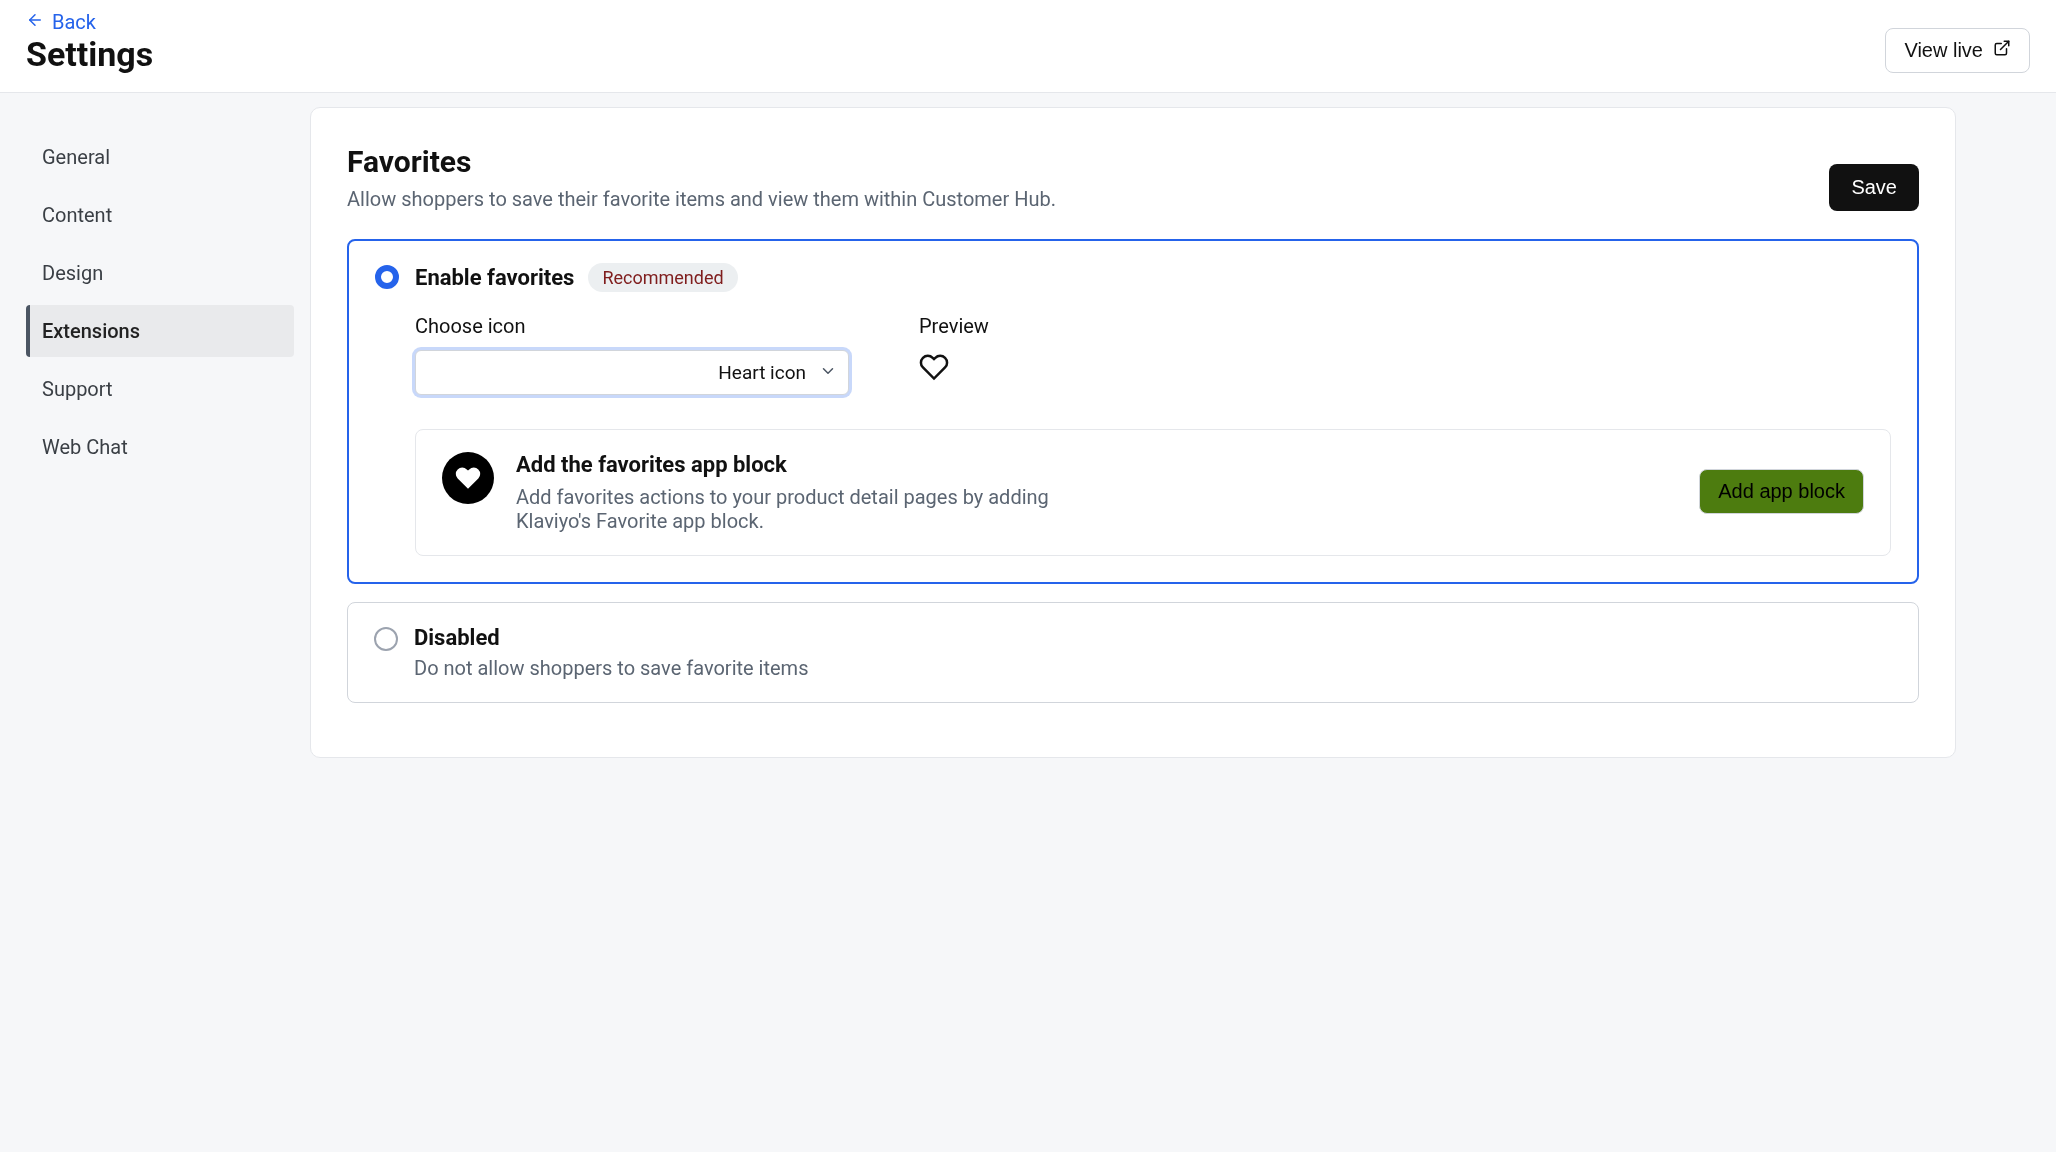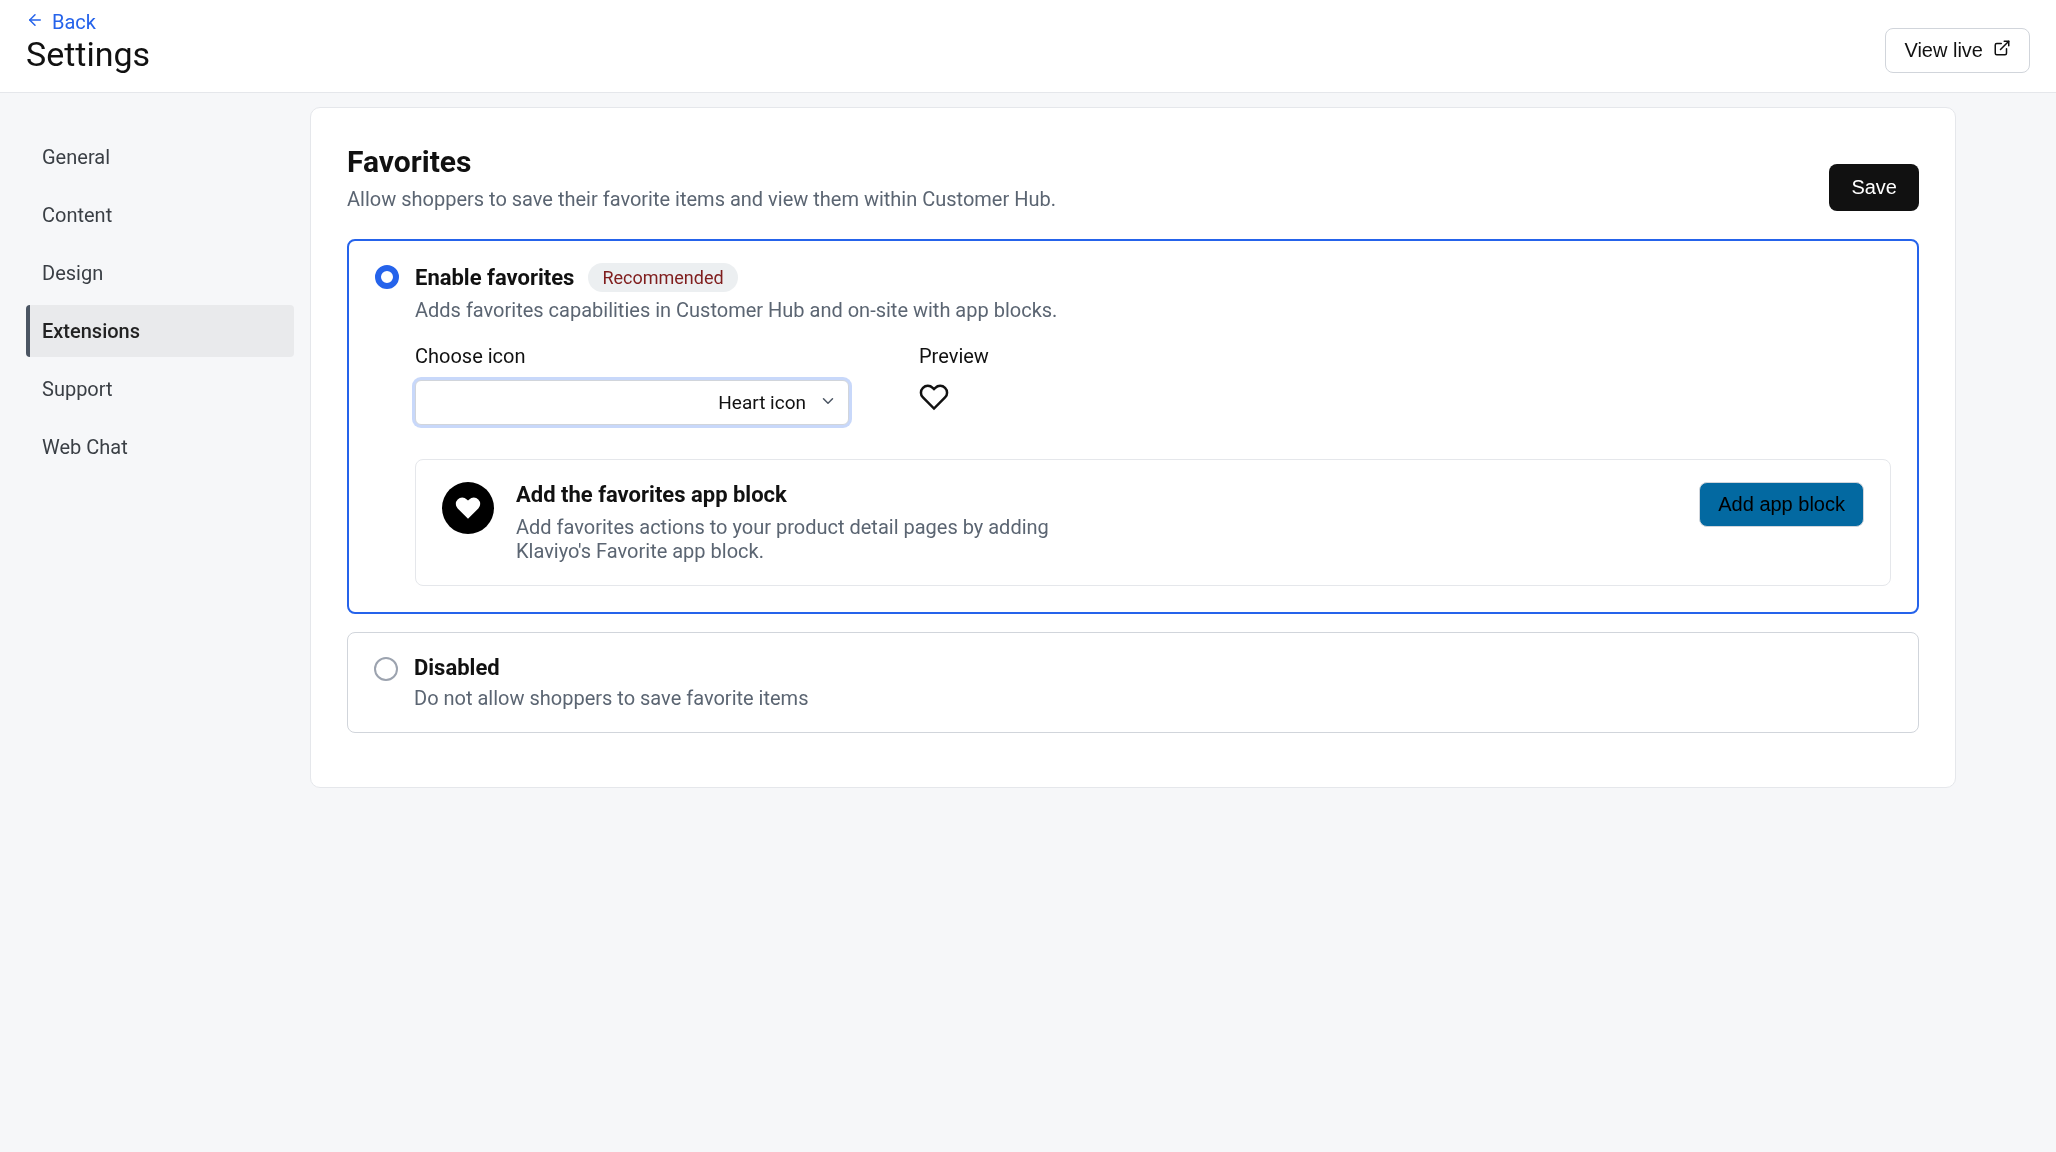--- a/index.html
+++ b/index.html
@@ -19,21 +19,21 @@
     display: inline-flex;
     align-items: center;
     gap: 8px;
     color: #2563eb;
     font-size: 20px;
     cursor: pointer;
   }
   .back-link svg { width: 18px; height: 18px; stroke: #2563eb; }
   .page-title {
     font-size: 34px;
-    font-weight: 400;
+    font-weight: 700;
     color: #111;
   }
   .view-live-btn {
     position: absolute;
     top: 28px;
     right: 26px;
     display: inline-flex;
     align-items: flex-start;
     gap: 10px;
     background: #fff;
@@ -215,27 +215,28 @@
     display: flex;
     align-items: center;
     justify-content: center;
     flex-shrink: 0;
   }
   .circle-icon svg { width: 28px; height: 28px; }
   .callout-txt { flex: 1; }
   .callout-title { font-size: 22px; font-weight: 700; margin-bottom: 8px; }
   .callout-desc { font-size: 20px; color: #5b6572; max-width: 560px; }
   .addblock-btn {
-    background: #0369a1;
+    background: #4d7c0f;
     border: 1px solid #d1d5db;
     border-radius: 8px;
     padding: 10px 18px;
     font-size: 20px;
     cursor: pointer;
     white-space: nowrap;
+    margin-top: 17px;
   }
 
   .option-box.unselected {
     border: 1px solid #d1d5db;
     padding: 22px 26px;
   }
 </style>
 </head>
 <body>
 
@@ -285,21 +286,20 @@
       </div>
 
       <div class="option-box">
         <div class="option-row">
           <div class="radio checked"></div>
           <div class="opt-body">
             <div class="opt-label-row">
               <span class="opt-label">Enable favorites</span>
               <span class="badge">Recommended</span>
             </div>
-            <div class="opt-desc">Adds favorites capabilities in Customer Hub and on-site with app blocks.</div>
 
             <div class="icon-fields">
               <div class="field">
                 <span class="field-label">Choose icon</span>
                 <div class="select-wrap">
                   <div class="select">Heart icon</div>
                   <span class="select-chevron">
                     <svg viewBox="0 0 24 24" fill="none" stroke-width="2" stroke-linecap="round" stroke-linejoin="round">
                         <polyline points="6 9 12 15 18 9"></polyline>
                       </svg>

